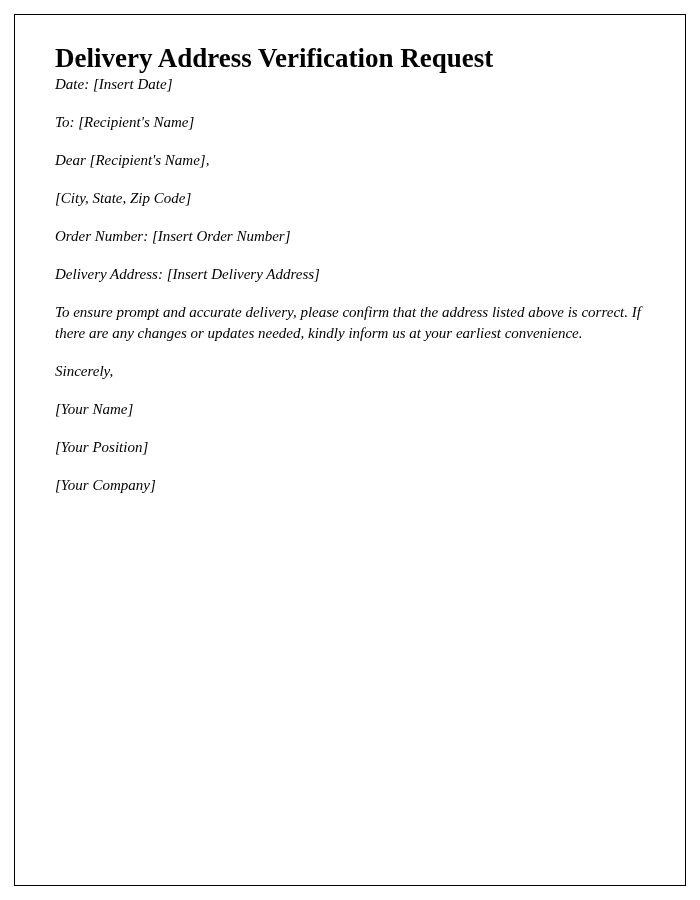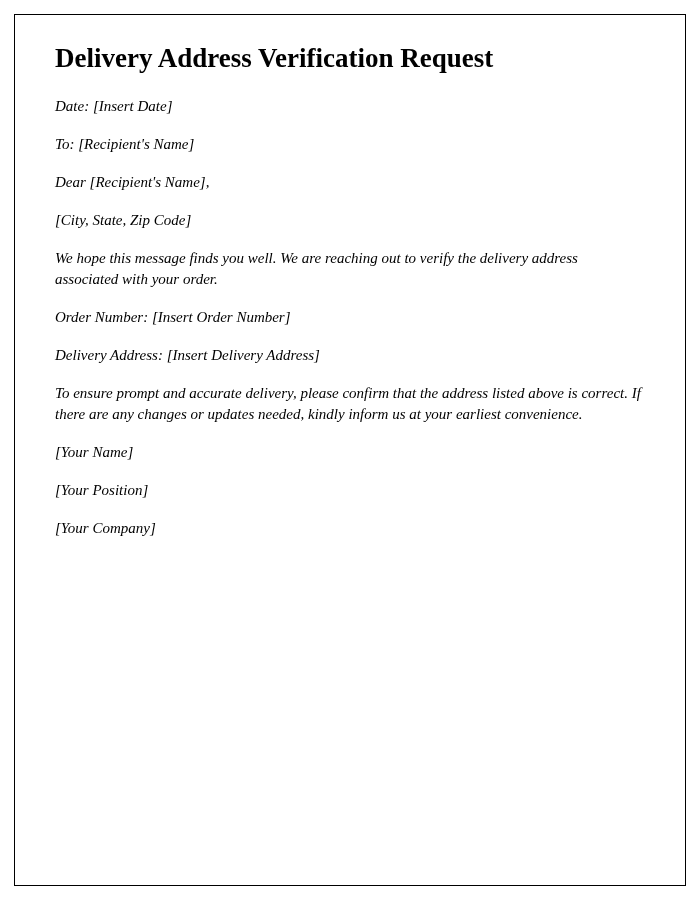--- a/index.html
+++ b/index.html
@@ -16,40 +16,39 @@
     }
     .document {
       border: 1px solid #000;
       width: 100%;
       height: 100%;
       padding: 28px 40px;
     }
     .title {
       font-size: 27px;
       font-weight: bold;
-      margin-bottom: 22px;
       font-family: Georgia, 'Times New Roman', serif;
     }
     .line {
       font-size: 15px;
       margin-bottom: 17px;
       line-height: 1.4;
       color: #000;
       font-style: italic;
     }
   </style>
 </head>
 <body>
 
 <div class="document">
   <h1 class="title">Delivery Address Verification Request</h1>
   <p class="line">Date: [Insert Date]</p>
   <p class="line">To: [Recipient's Name]</p>
   <p class="line">Dear [Recipient's Name],</p>
   <p class="line">[City, State, Zip Code]</p>
-  <p class="line">We hope this message finds you well. We are reaching out to verify the delivery address associated with your order.</p>
   <p class="line">Order Number: [Insert Order Number]</p>
   <p class="line">Delivery Address: [Insert Delivery Address]</p>
   <p class="line">To ensure prompt and accurate delivery, please confirm that the address listed above is correct. If there are any changes or updates needed, kindly inform us at your earliest convenience.</p>
+  <p class="line">Sincerely,</p>
   <p class="line">[Your Name]</p>
   <p class="line">[Your Position]</p>
   <p class="line">[Your Company]</p>
 </div>
 
 </body></html>

